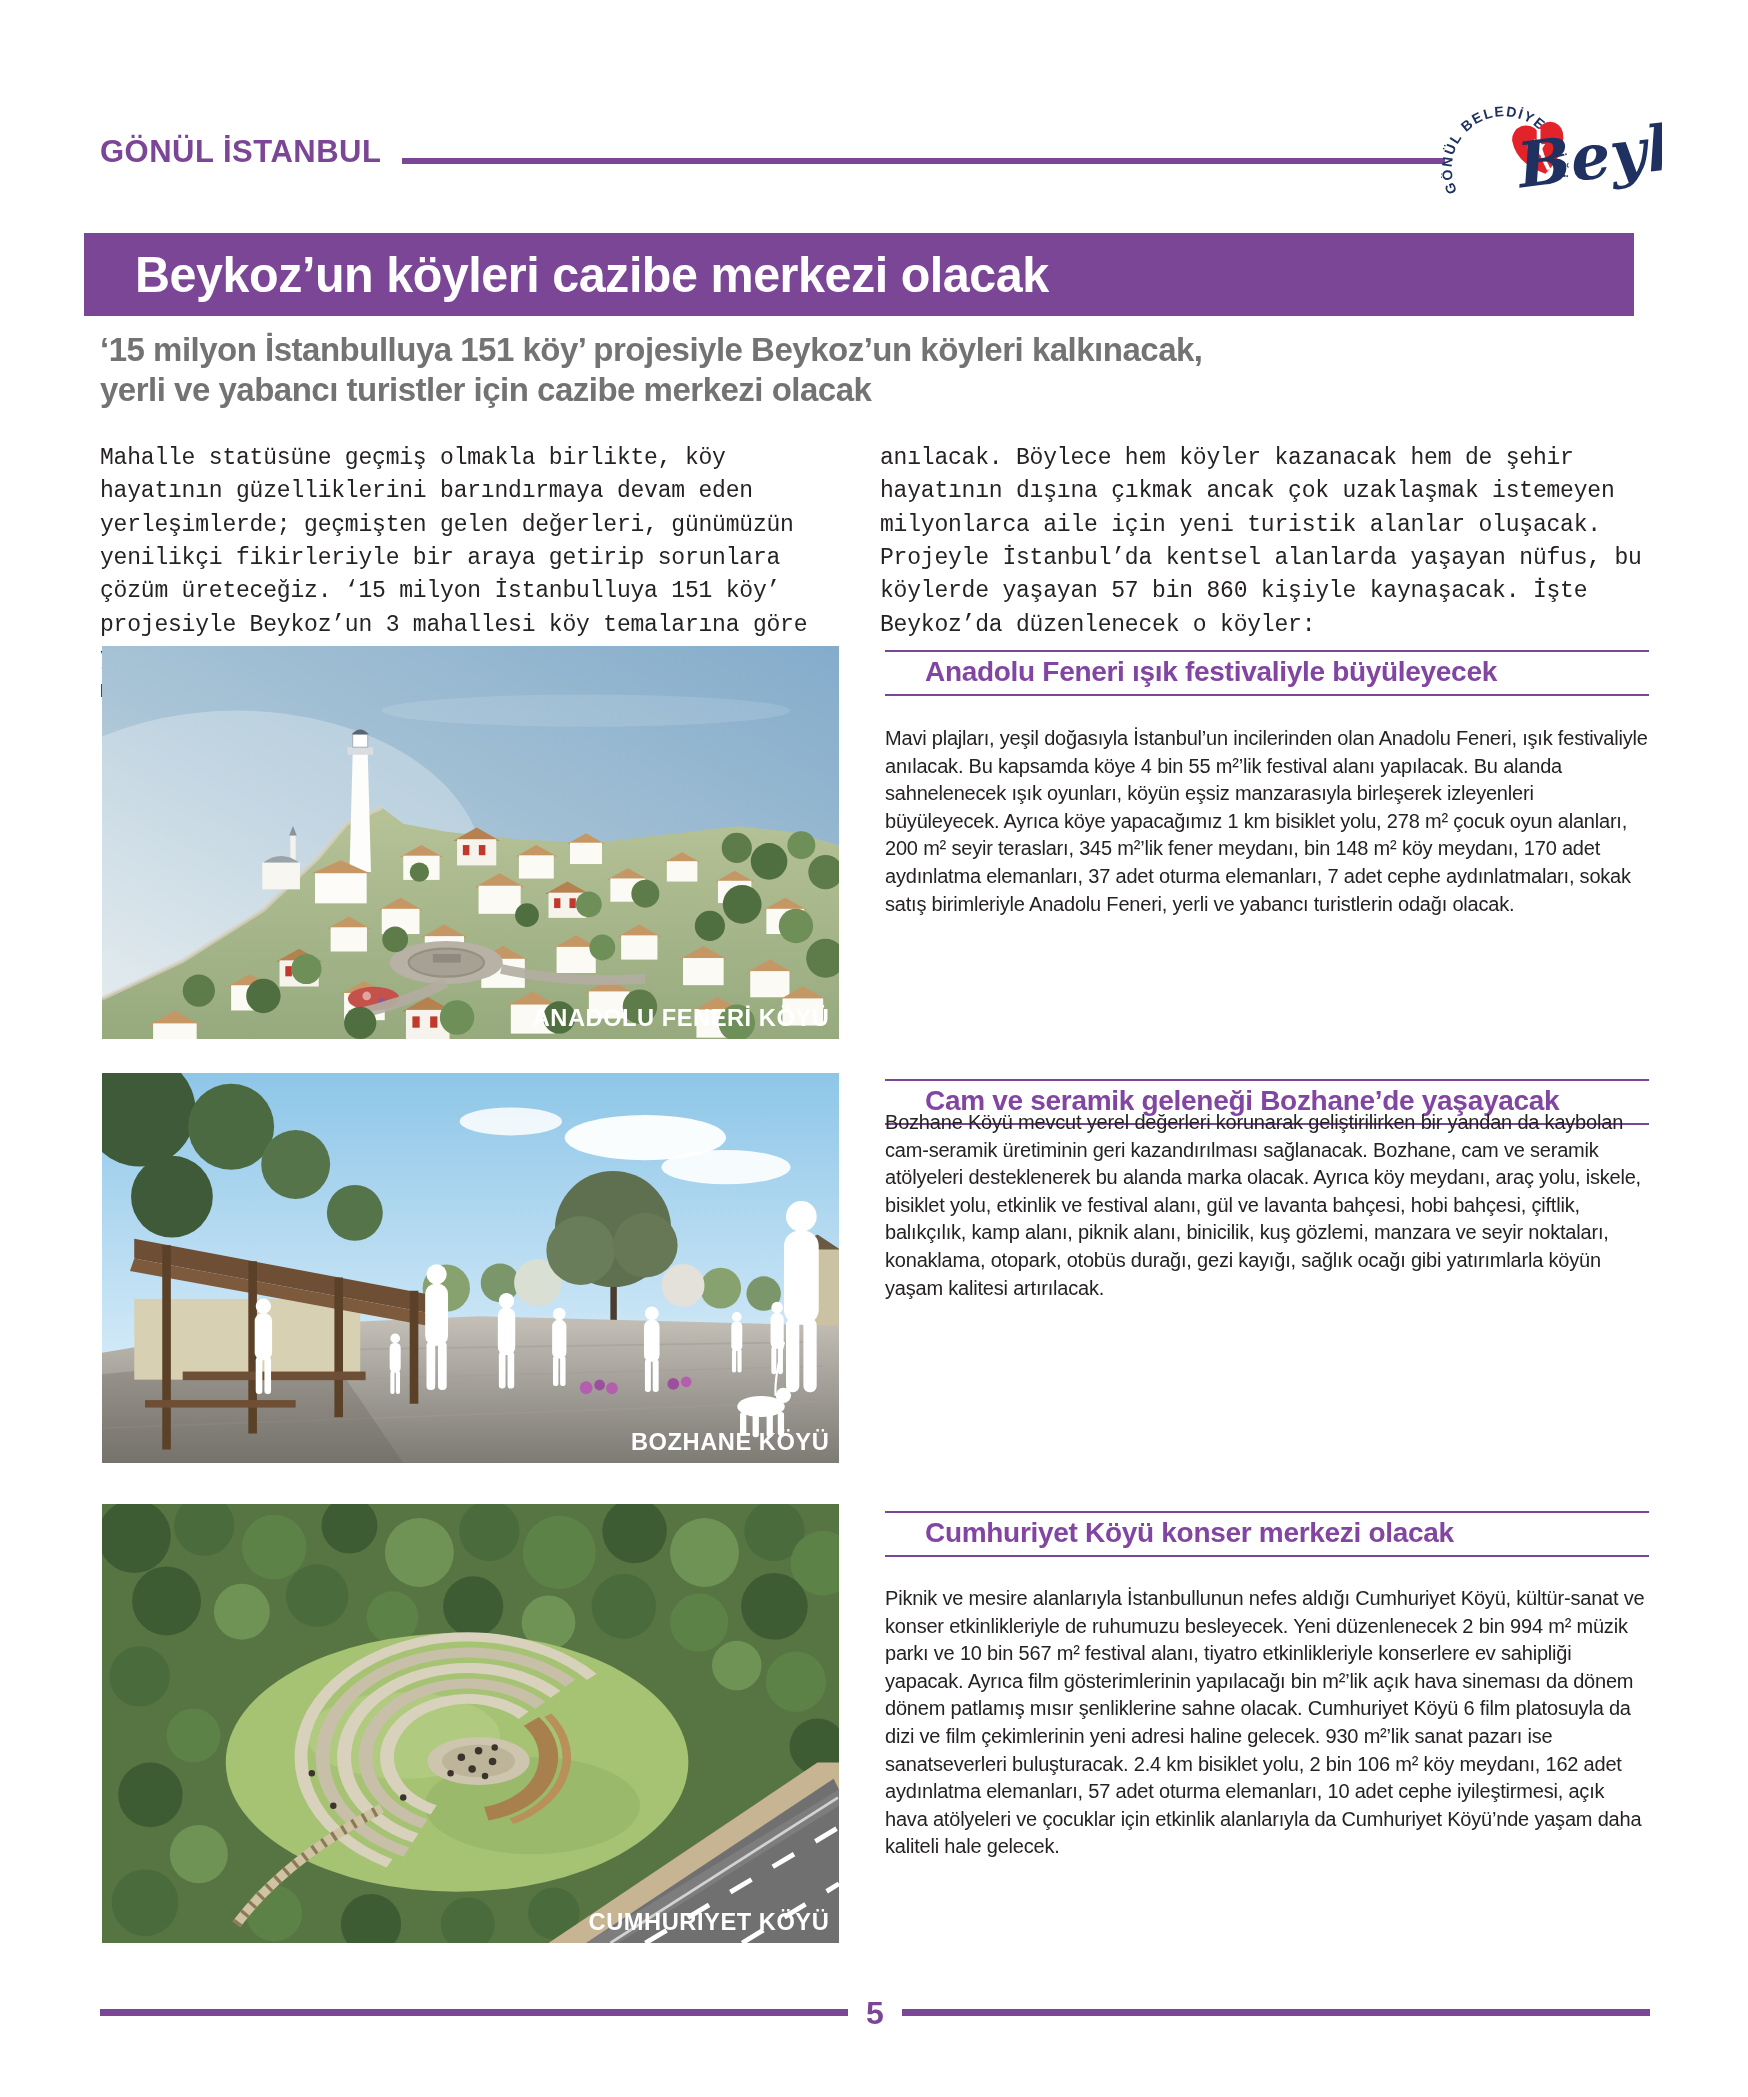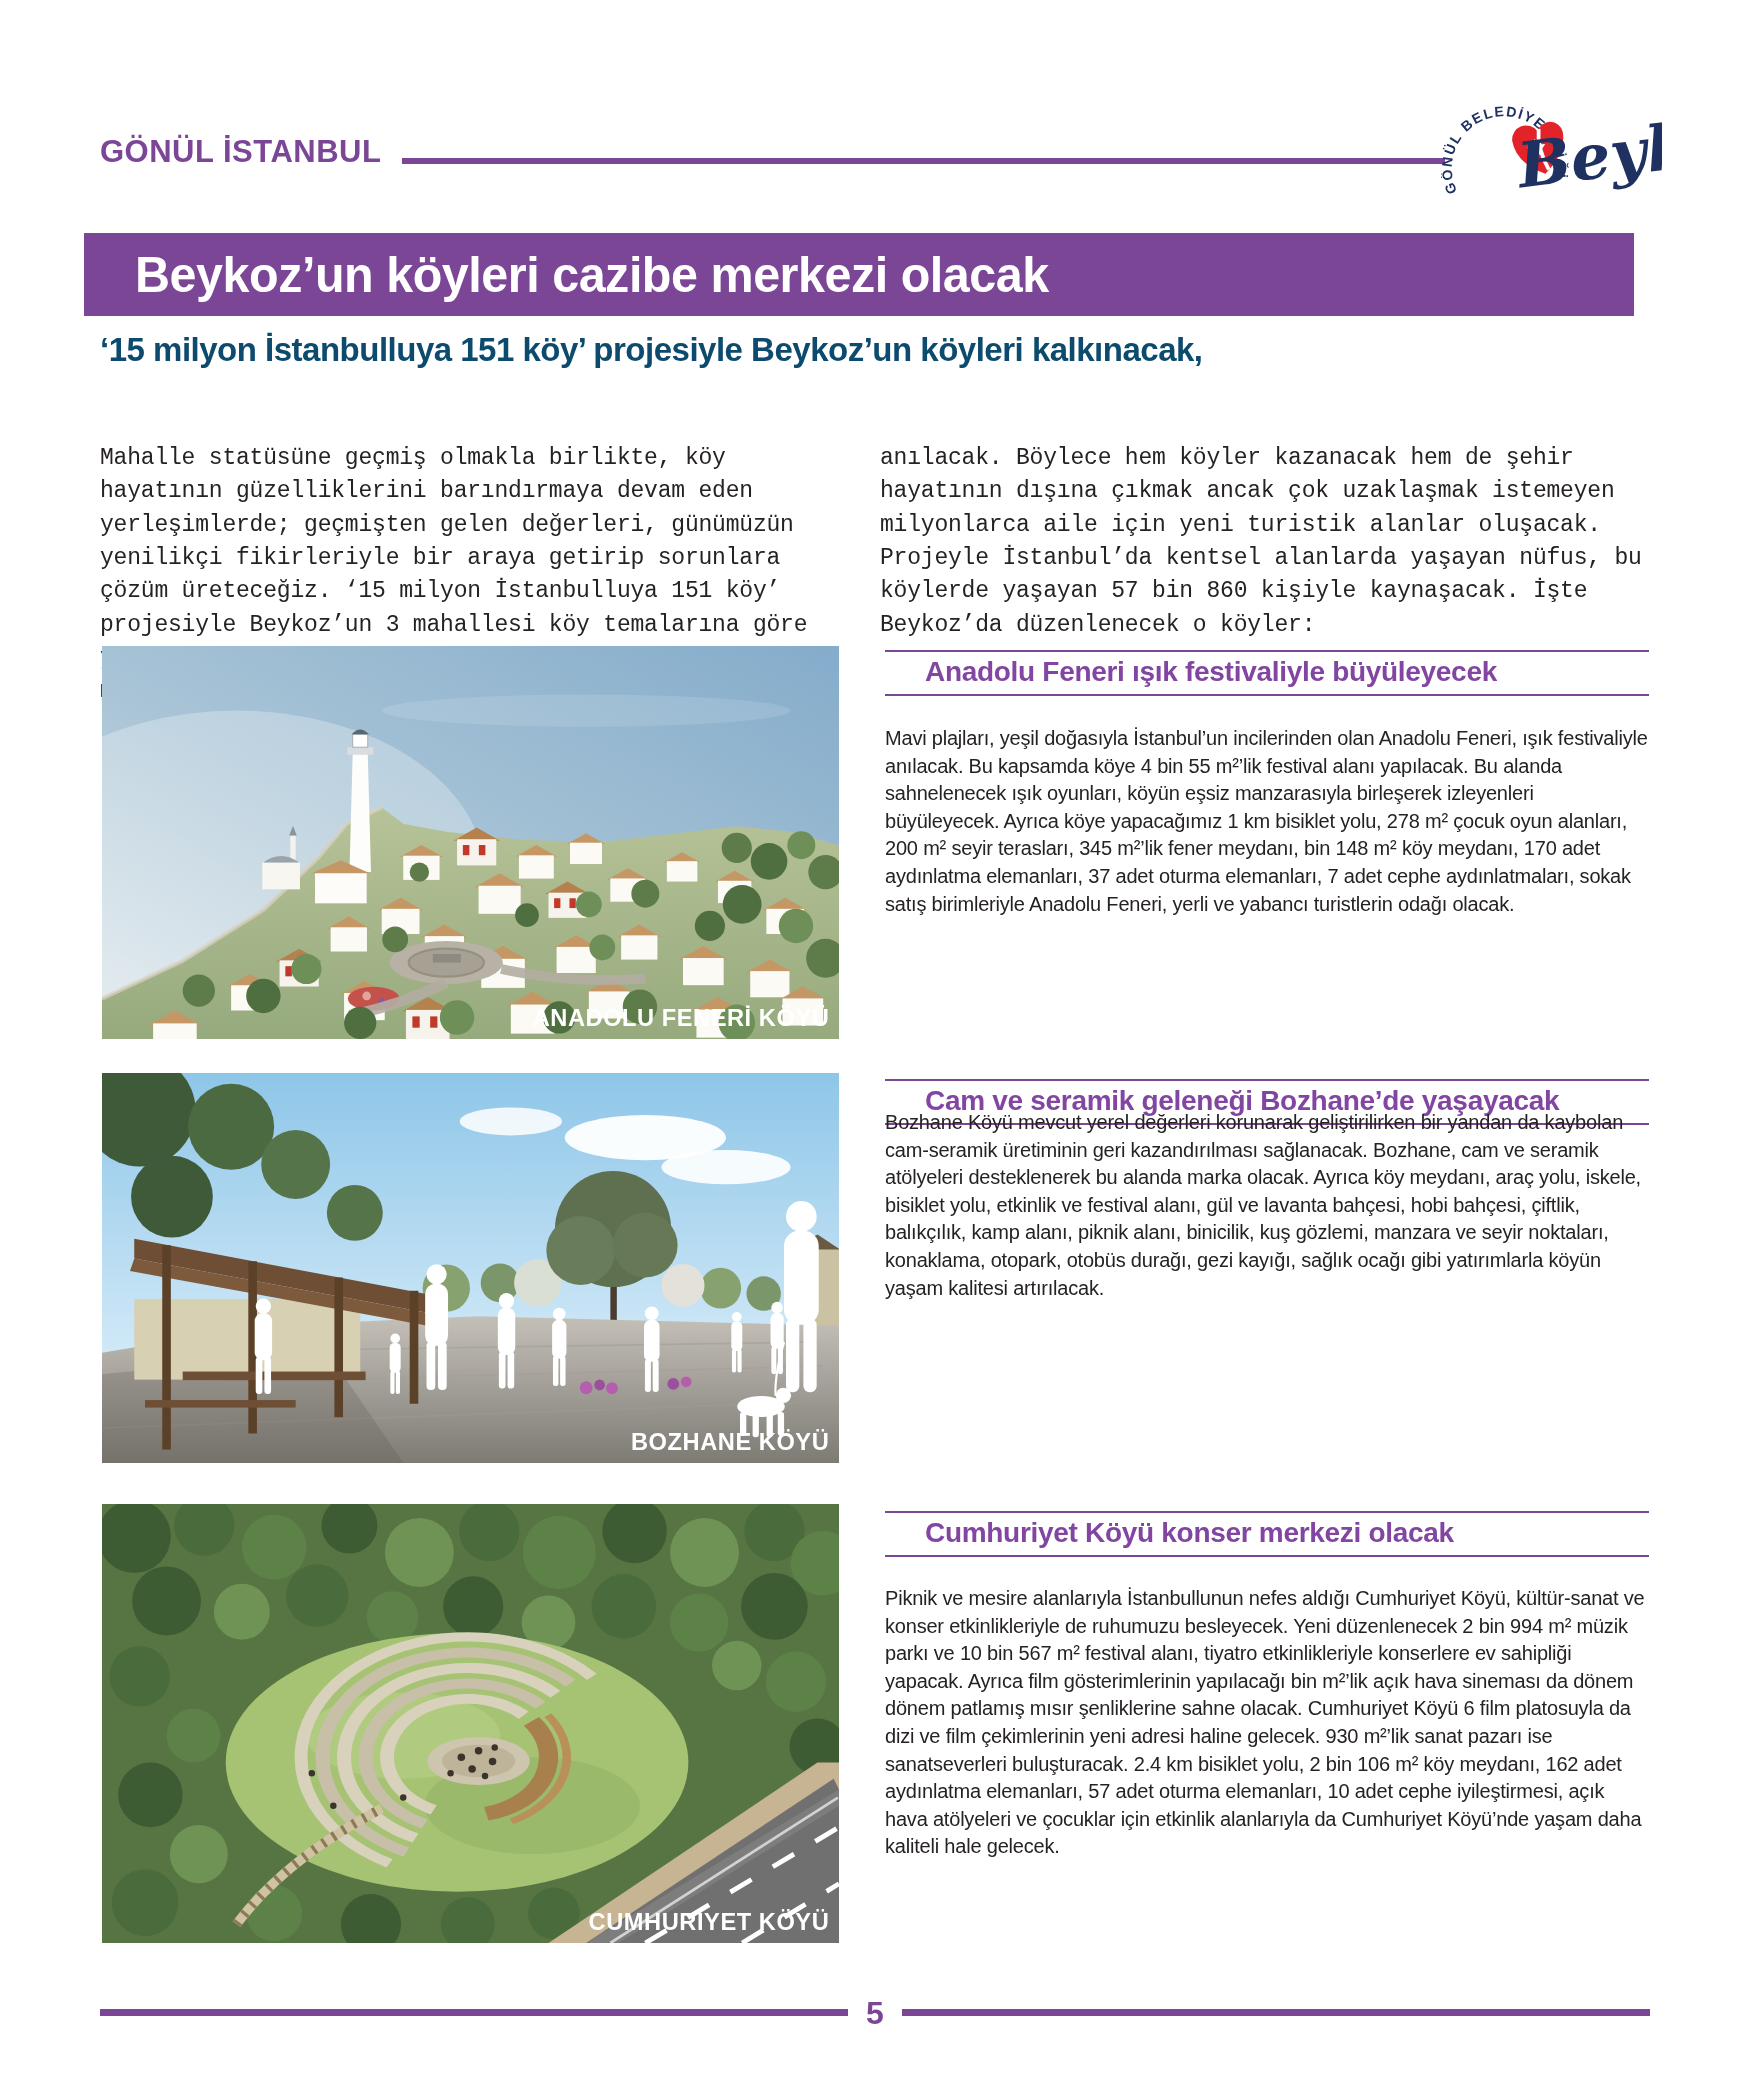--- a/index.html
+++ b/index.html
@@ -9,21 +9,21 @@
   }
   
   .kicker-row{position:absolute;left:100px;top:136px;width:1345px;display:flex;align-items:flex-end;}
   .kicker{font-size:31px;font-weight:bold;color:#7c4697;letter-spacing:0.5px;line-height:1;}
   .kicker-line{flex:1;height:6px;background:#7c4697;margin-left:20.4px;margin-bottom:3.2px;}
   .logo{position:absolute;left:1441px;top:86px;width:221px;height:135px;}
   
   .banner{position:absolute;left:84px;top:233px;width:1550px;height:83px;background:#7c4697;display:flex;align-items:center;}
   .banner .title{margin-left:51px;font-size:50px;font-weight:bold;color:#ffffff;letter-spacing:-0.5px;transform:scaleX(.97);transform-origin:left center;white-space:nowrap;}
   
-  .subtitle{position:absolute;left:100px;top:330px;width:1550px;color:#0c4a6e;font-weight:bold;font-size:33px;line-height:1.22;letter-spacing:-0.5px;}
+  .subtitle{position:absolute;left:100px;top:330px;width:1550px;color:#737373;font-weight:bold;font-size:33px;line-height:1.22;letter-spacing:-0.5px;}
   
   .intro{position:absolute;left:100px;top:442px;width:1550px;display:flex;font-family:Liberation Mono, monospace;}
   .intro .col1{width:736px;margin-right:44px;}
   .intro .col{font-size:23px;line-height:1.45;letter-spacing:-0.2px;}
   .intro .col2{width:769px;}
   
   .render{position:absolute;left:102px;width:737px;display:block;}
   .sec-head{position:absolute;left:885px;width:764px;border-top:2.7px solid #7c4697;border-bottom:2.7px solid #7c4697;padding:5.4px 0 7.5px 0;}
   .sec-head .h{font-size:28px;font-weight:bold;color:#8246a2;letter-spacing:-0.3px;line-height:1.05;margin-left:40px;}
   .sec-body{position:absolute;left:885px;width:764px;font-size:20px;line-height:1.38;letter-spacing:-0.2px;}
@@ -64,20 +64,21 @@
   </g>
   <text x="148" y="188" font-size="116" font-weight="bold" font-style="italic" font-family="DejaVu Serif, serif" fill="#1e3160" transform="rotate(-7 148 188)">Beykoz</text>
 </svg>
 
 <div class="banner">
   <div class="title">Beykoz’un köyleri cazibe merkezi olacak</div>
 </div>
 
 <div class="subtitle">
   <div>‘15 milyon İstanbulluya 151 köy’ projesiyle Beykoz’un köyleri kalkınacak,</div>
+  <div>yerli ve yabancı turistler için cazibe merkezi olacak</div>
 </div>
 
 <div class="intro">
   <div class="col col1">Mahalle statüsüne geçmiş olmakla birlikte, köy hayatının güzelliklerini barındırmaya devam eden yerleşimlerde; geçmişten gelen değerleri, günümüzün yenilikçi fikirleriyle bir araya getirip sorunlara çözüm üreteceğiz. ‘15 milyon İstanbulluya 151 köy’ projesiyle Beykoz’un 3 mahallesi köy temalarına göre yeniden düzenlenecek. Kimi ekolojik özellikleri, kimi modern besicilik teknikleri, kimiyse festivalleriyle</div>
   <div class="col col2">anılacak. Böylece hem köyler kazanacak hem de şehir hayatının dışına çıkmak ancak çok uzaklaşmak istemeyen milyonlarca aile için yeni turistik alanlar oluşacak. Projeyle İstanbul’da kentsel alanlarda yaşayan nüfus, bu köylerde yaşayan 57 bin 860 kişiyle kaynaşacak. İşte Beykoz’da düzenlenecek o köyler:</div>
 </div>
 
 <svg class="render img1" viewBox="0 0 1370 730" preserveAspectRatio="none">
   <defs>
     <linearGradient id="sea1" x1="0" y1="1" x2="1" y2="0">

